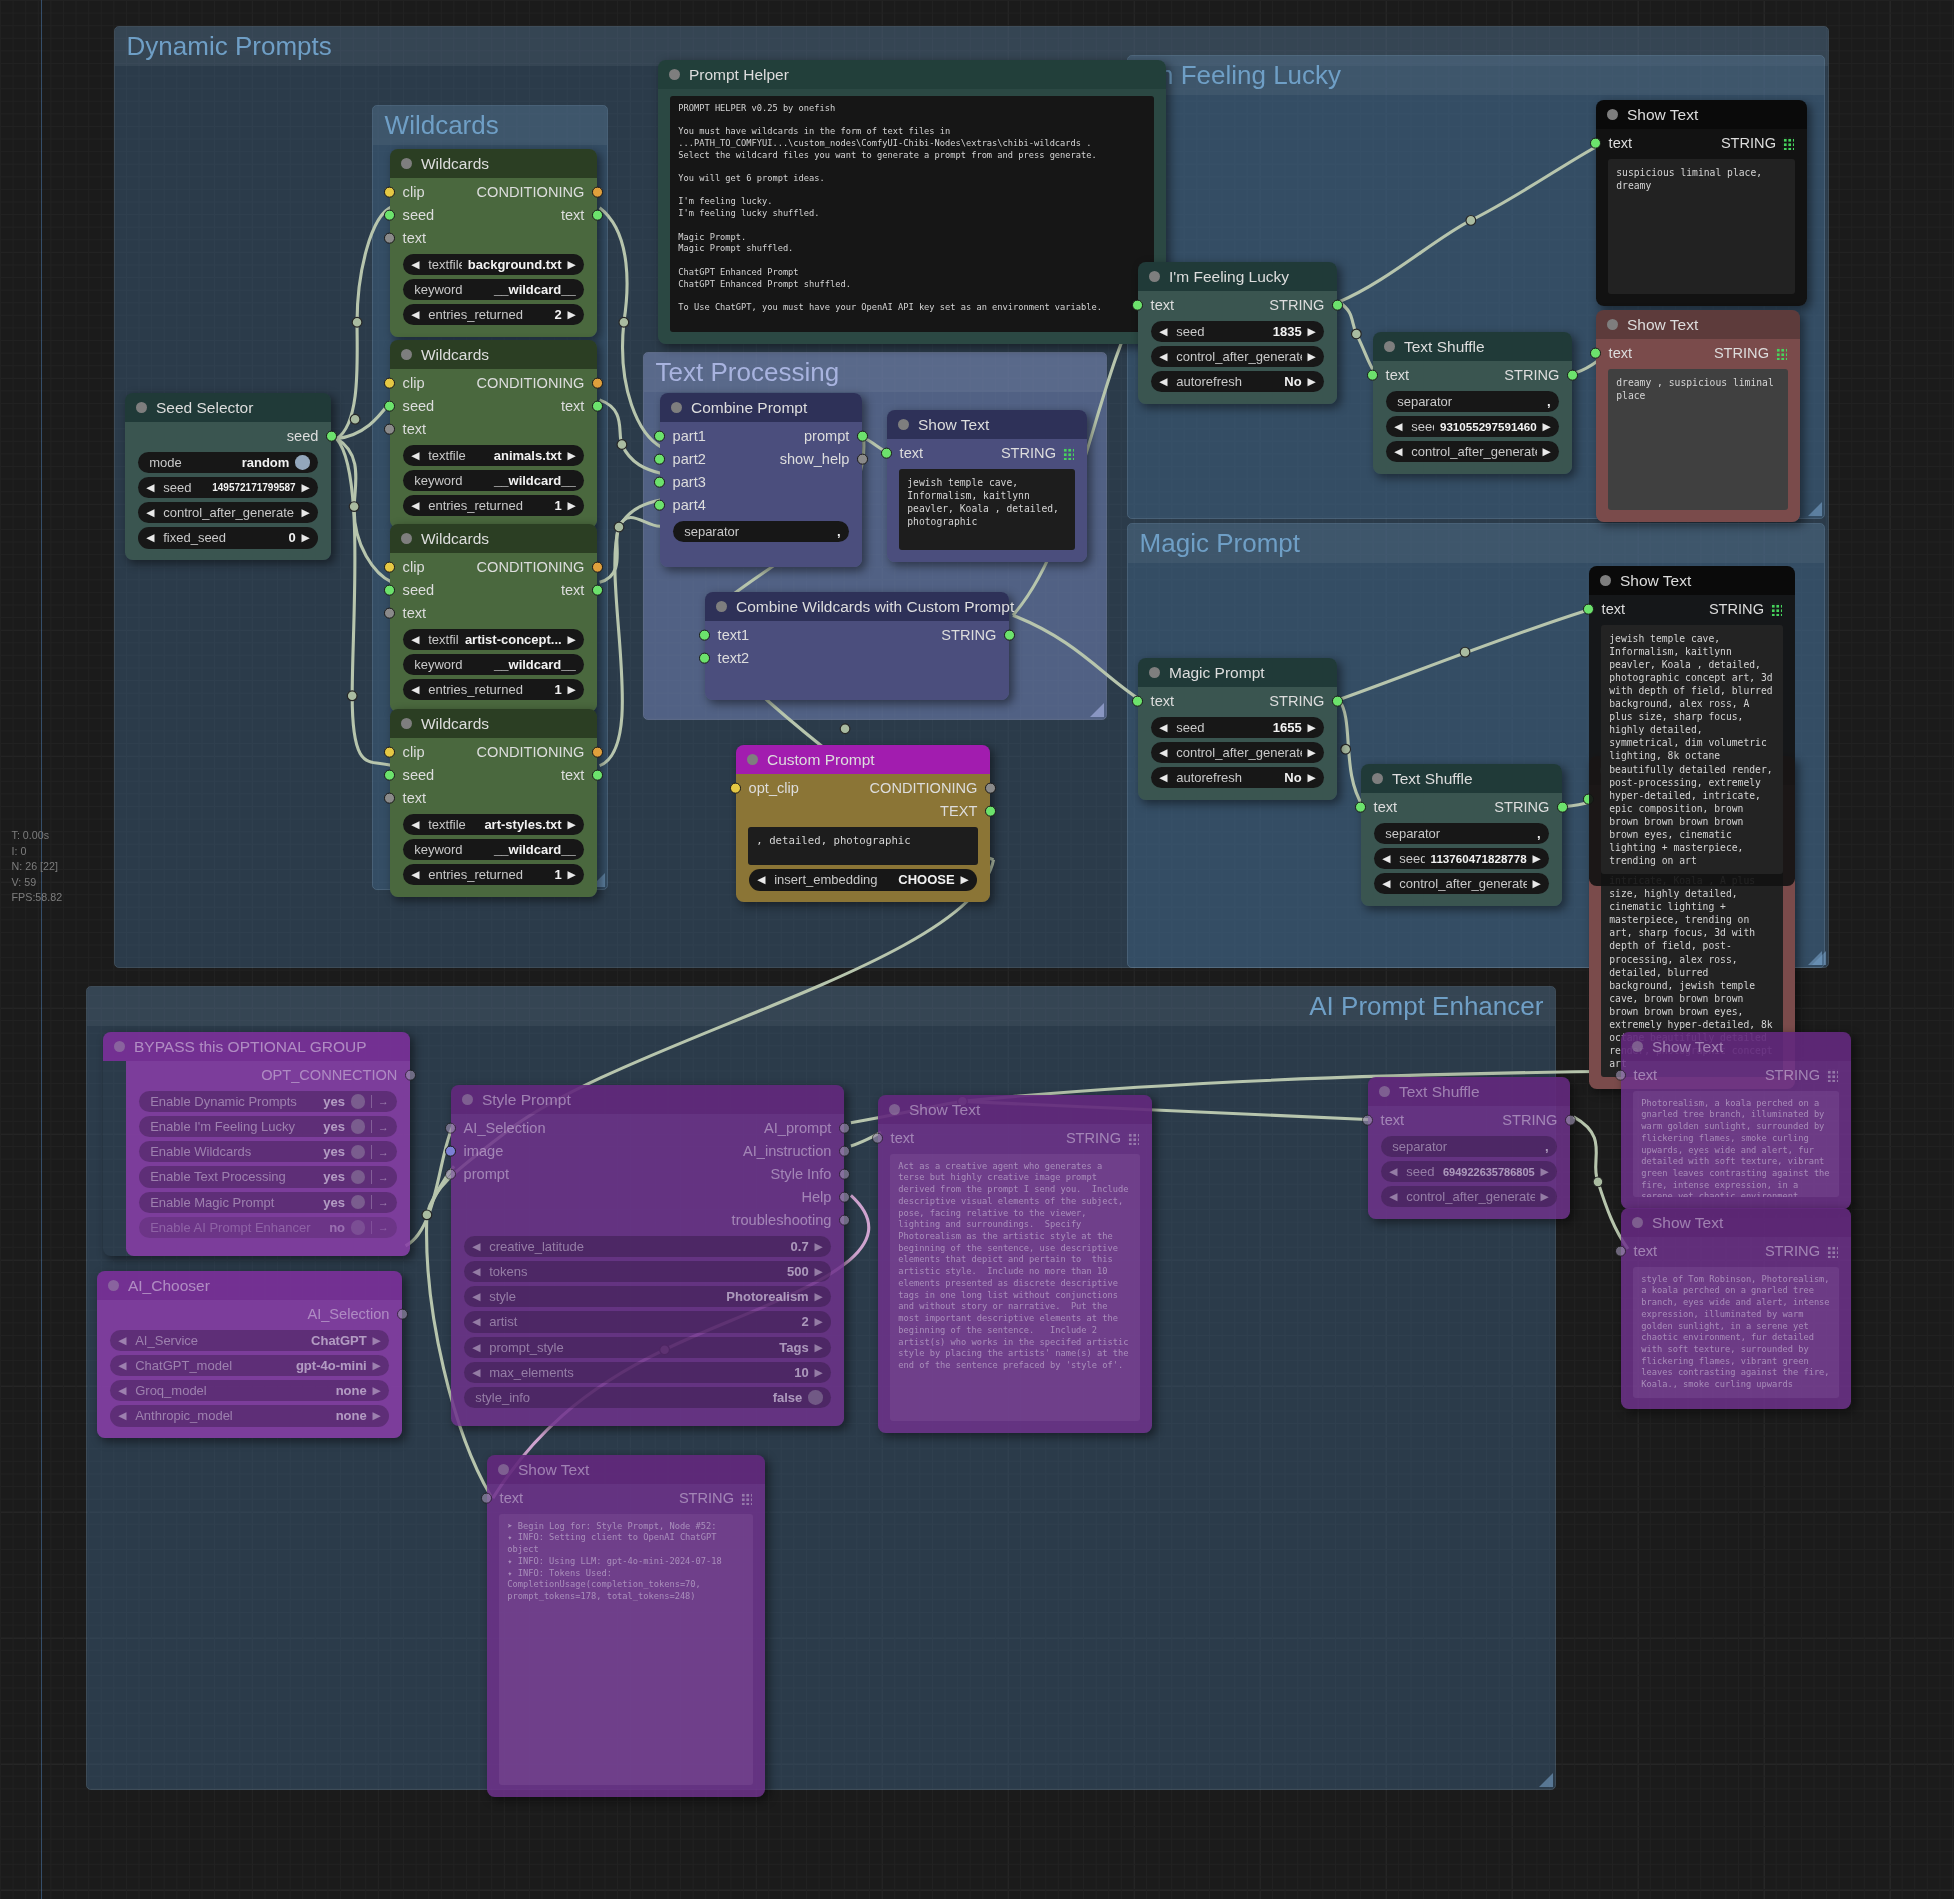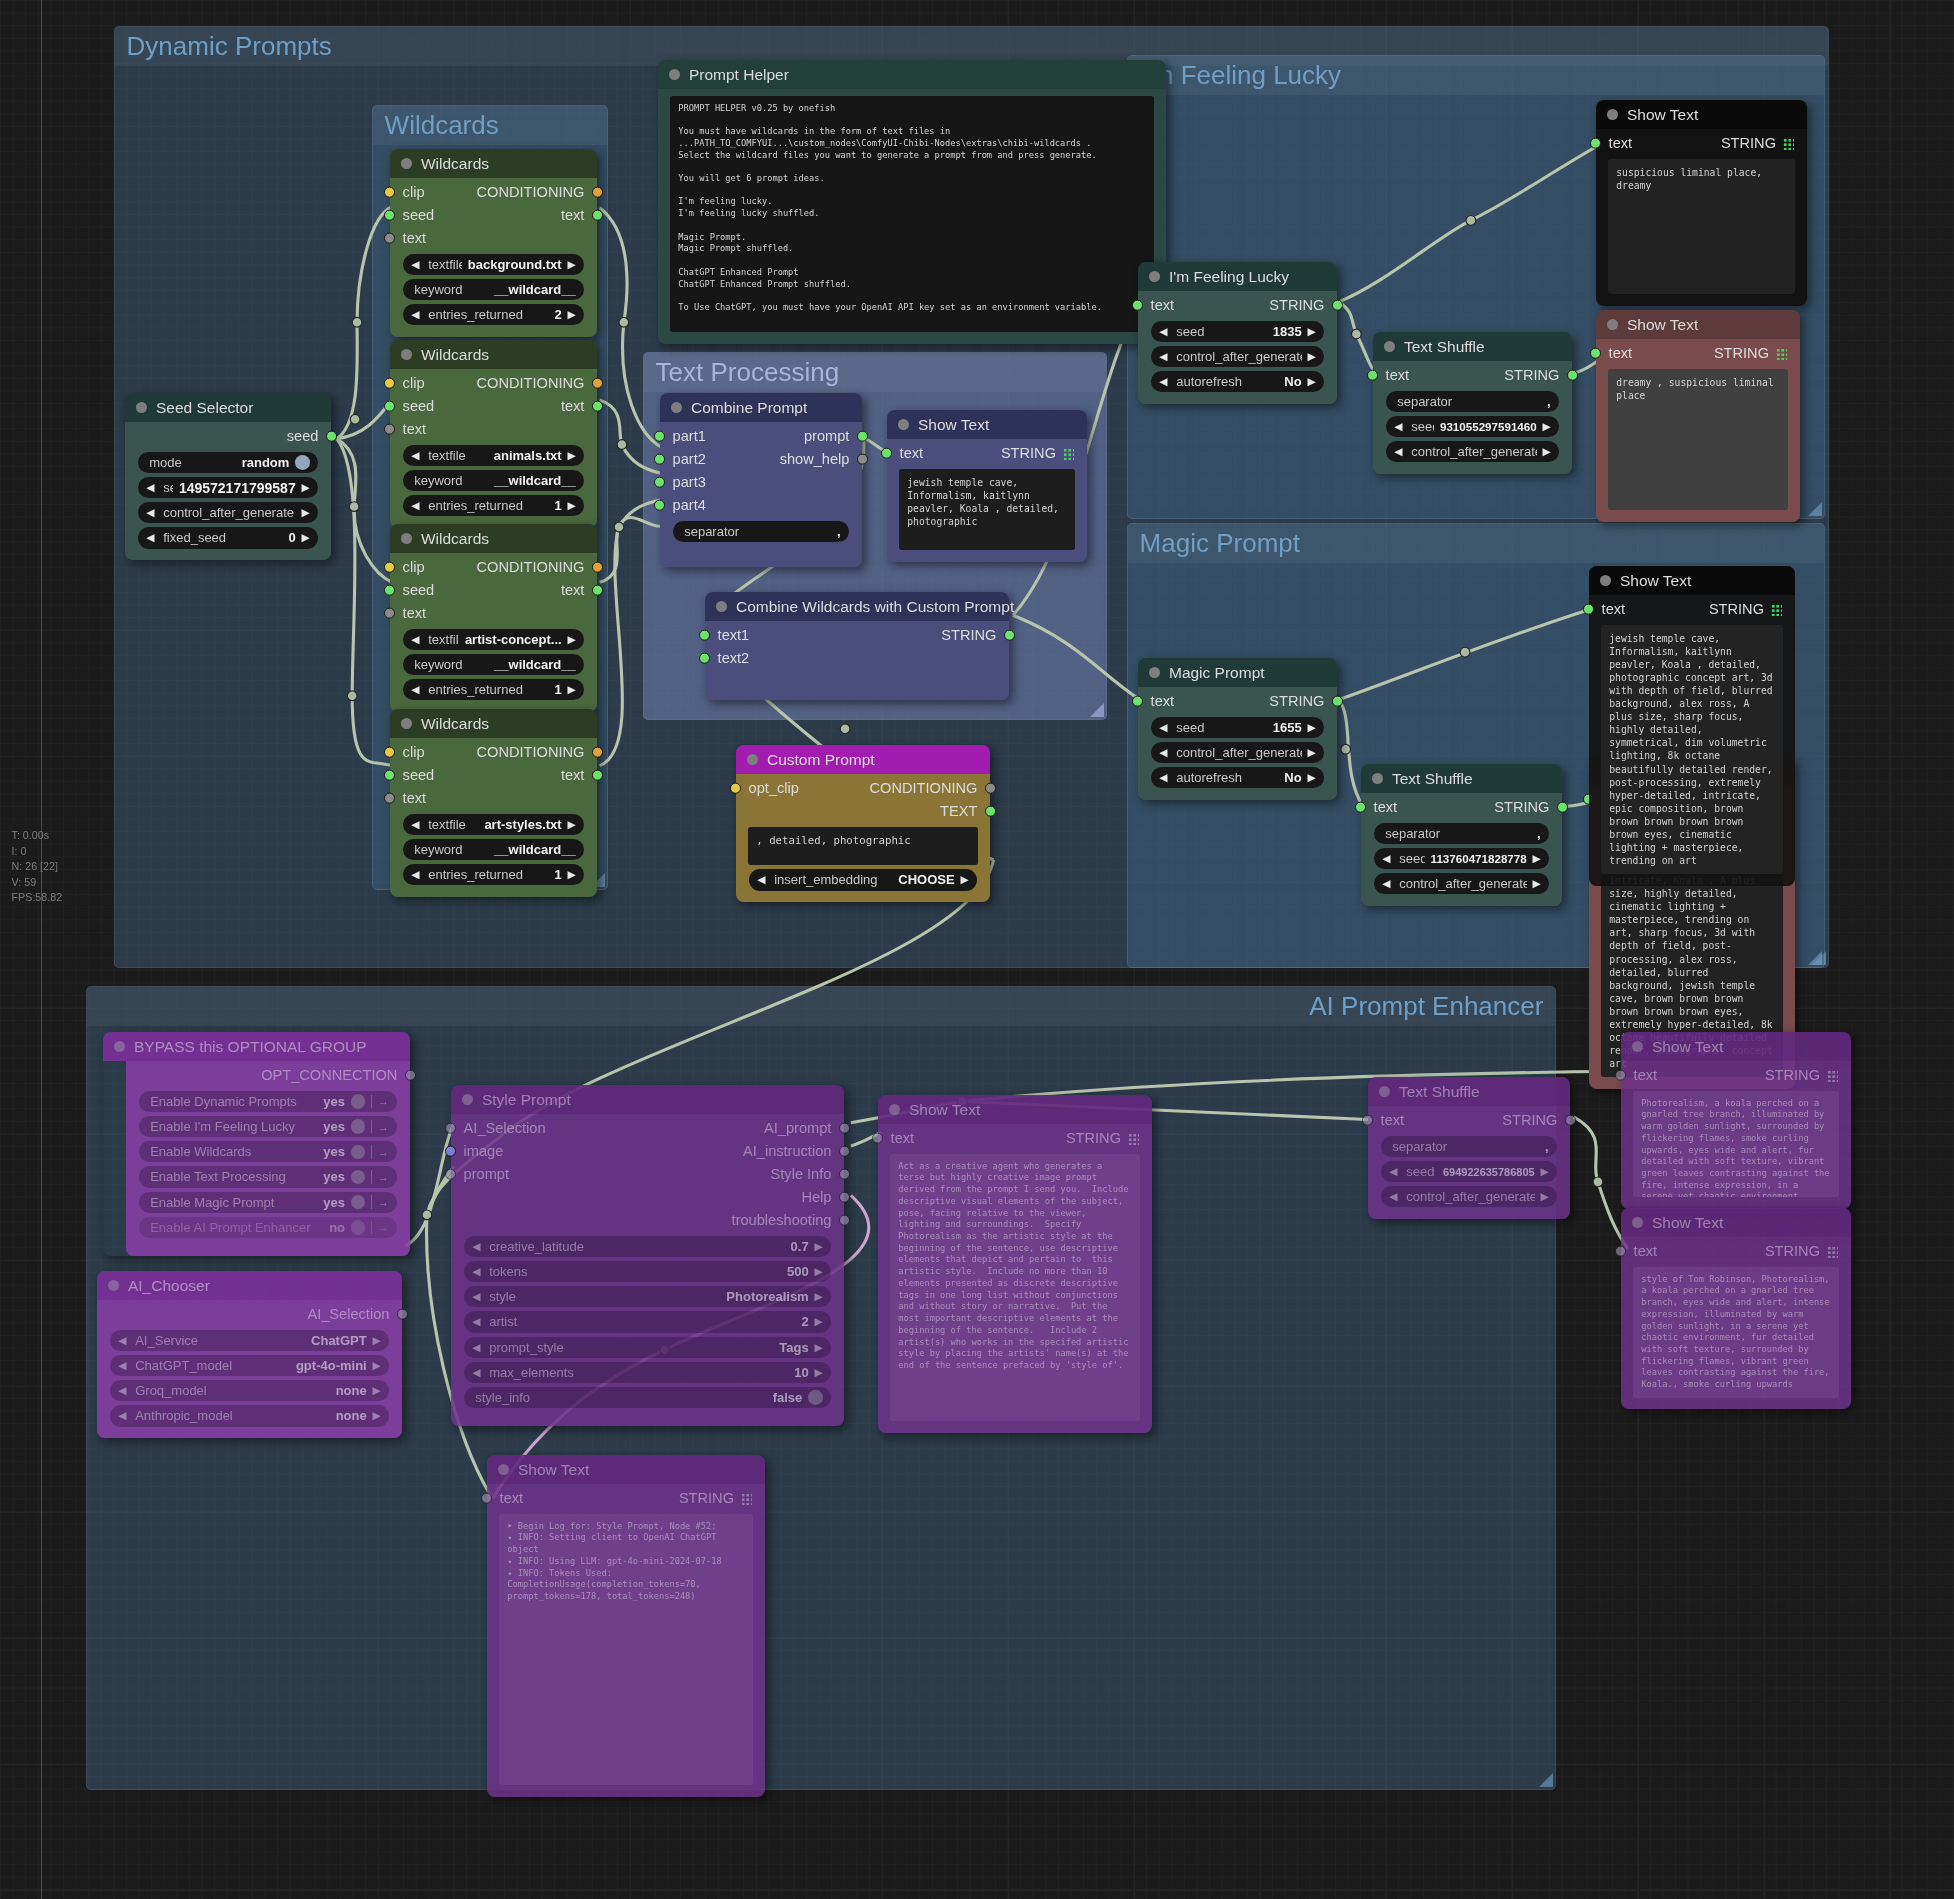--- a/index.html
+++ b/index.html
@@ -164,21 +164,21 @@
         <span class="pin r green"></span>
       </div>
     <div class="widget">
         <span class="wl">mode</span>
         <span class="wv">random</span>
         <span class="toggle"></span>
       </div>
     <div class="widget">
         <i class="arr">◀</i>
         <span class="wl">seed</span>
-        <span class="wv" style="font-size:14px">149572171799587</span>
+        <span class="wv" style="font-size:10px">149572171799587</span>
         <i class="arr">▶</i>
       </div>
     <div class="widget">
         <i class="arr">◀</i>
         <span class="wl">control_after_generate</span>
         <i class="arr">▶</i>
       </div>
     <div class="widget">
         <i class="arr">◀</i>
         <span class="wl">fixed_seed</span>

